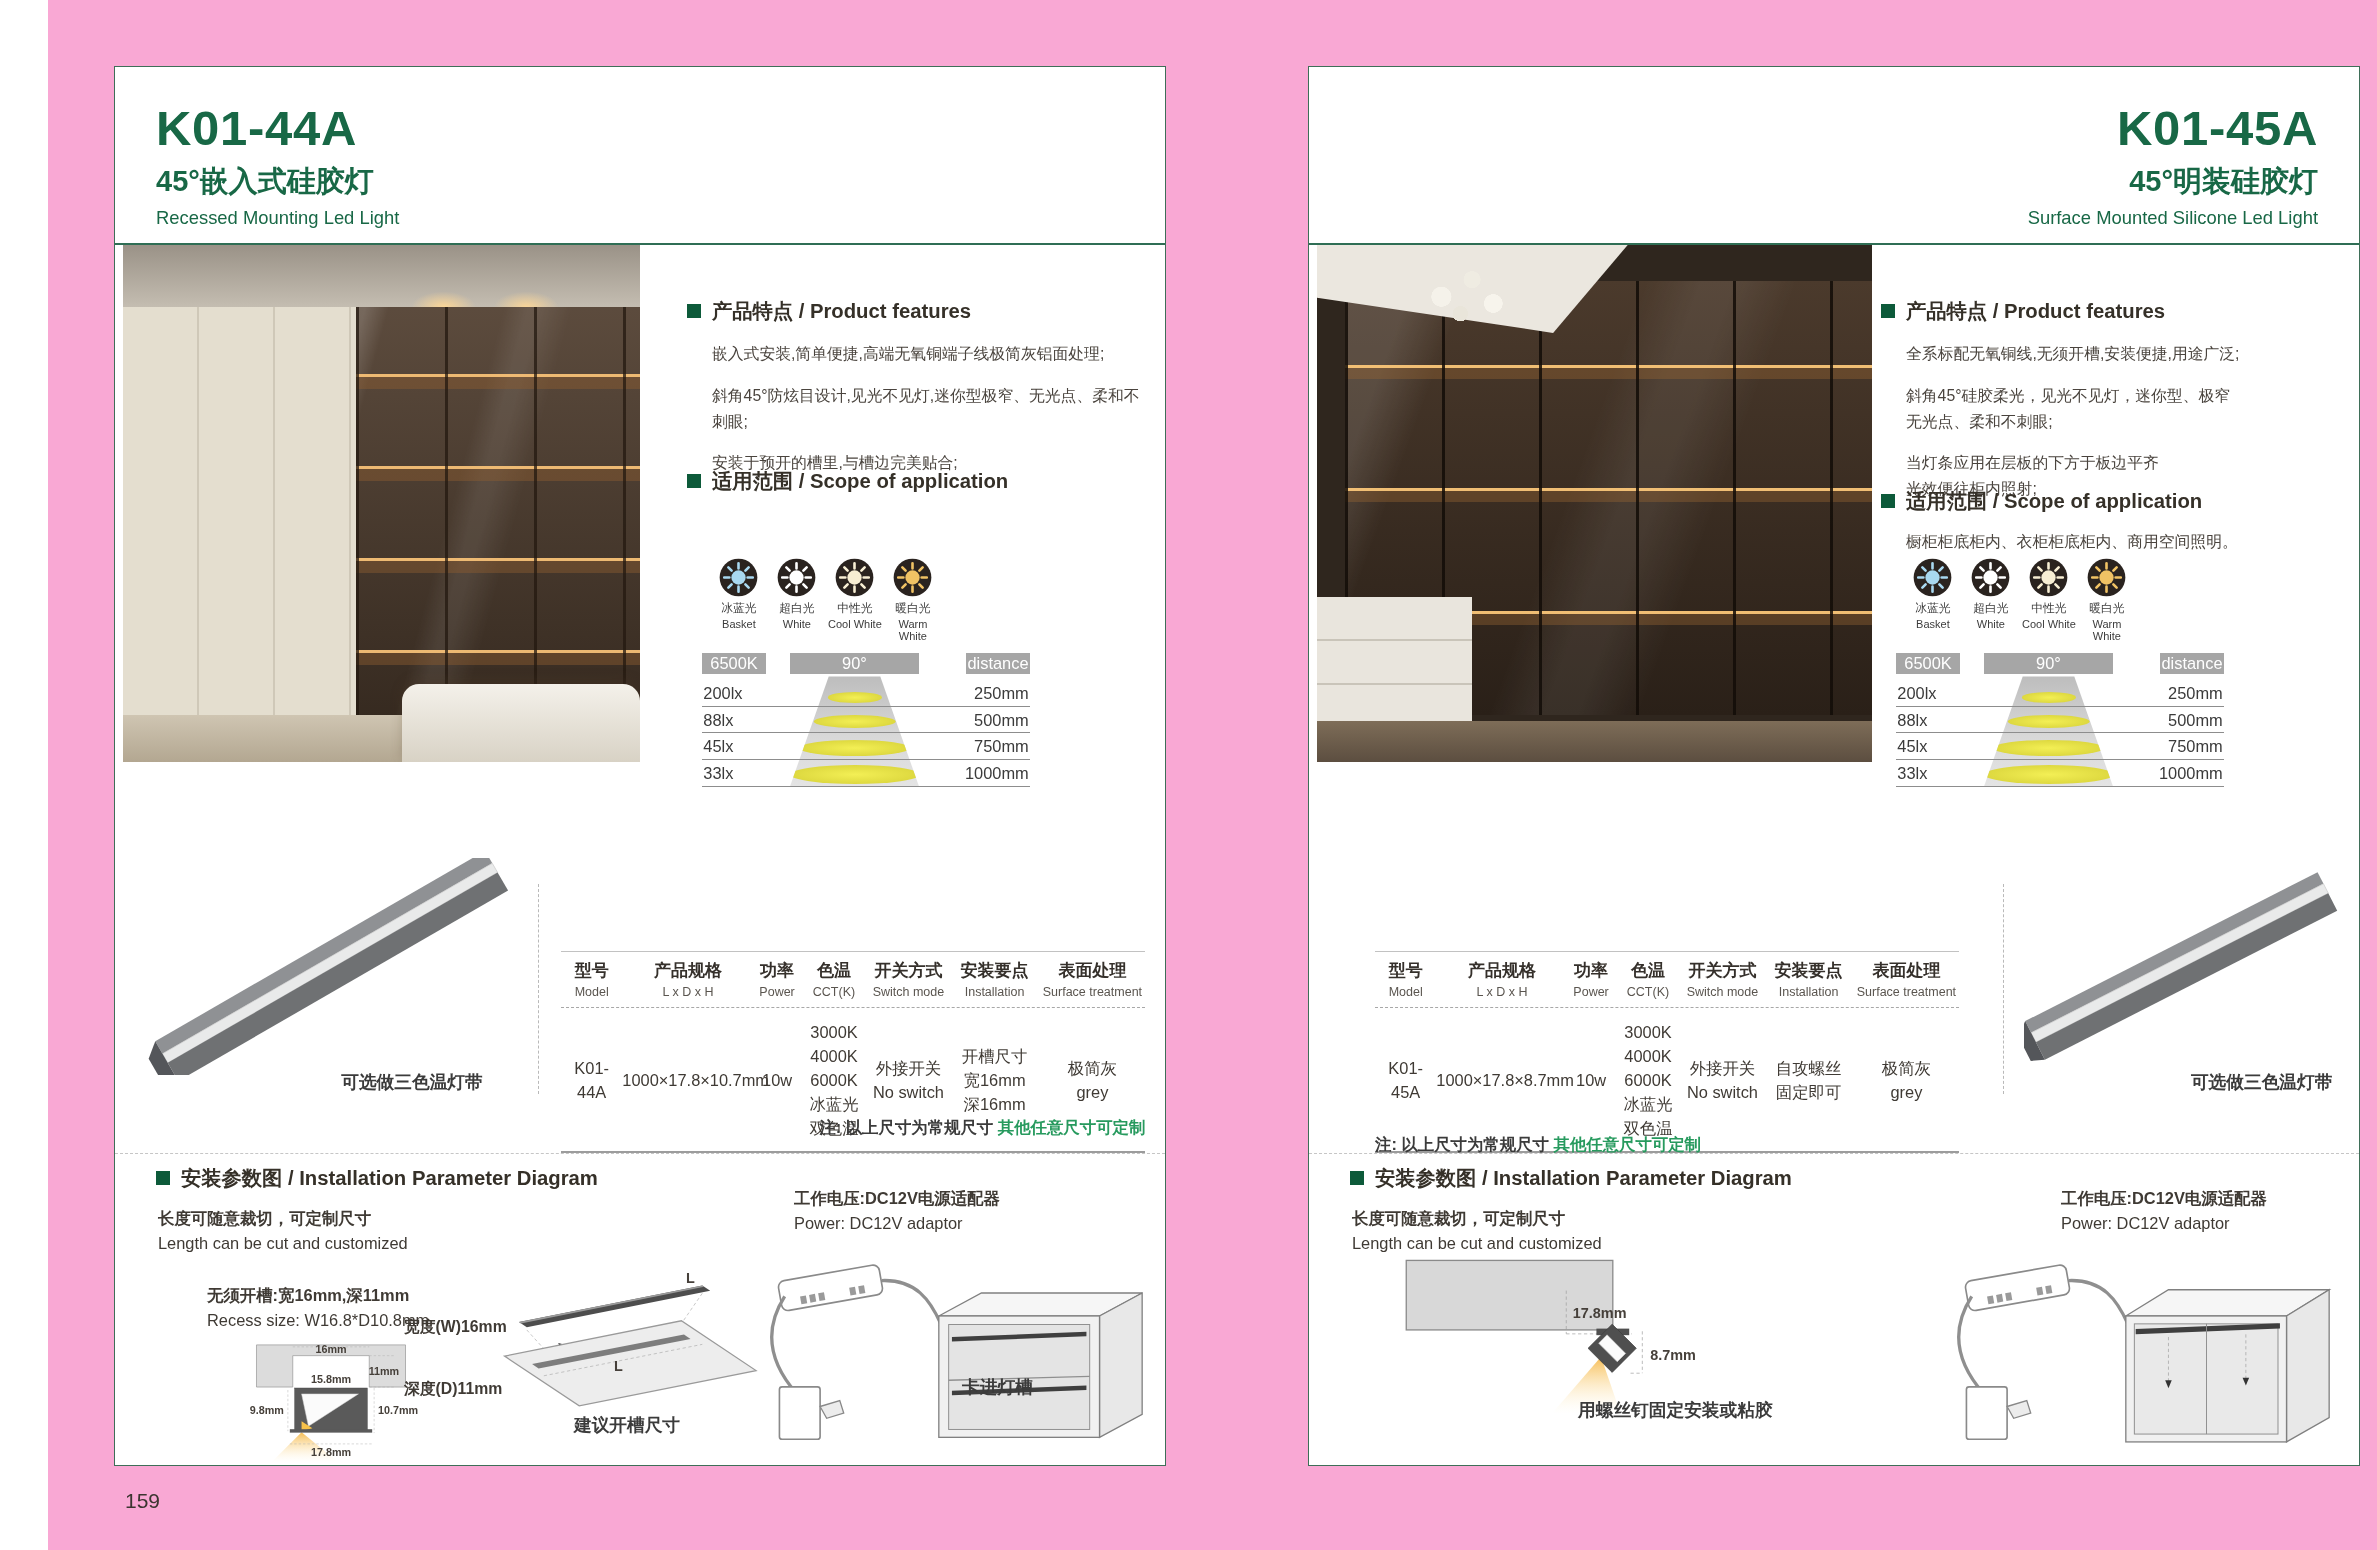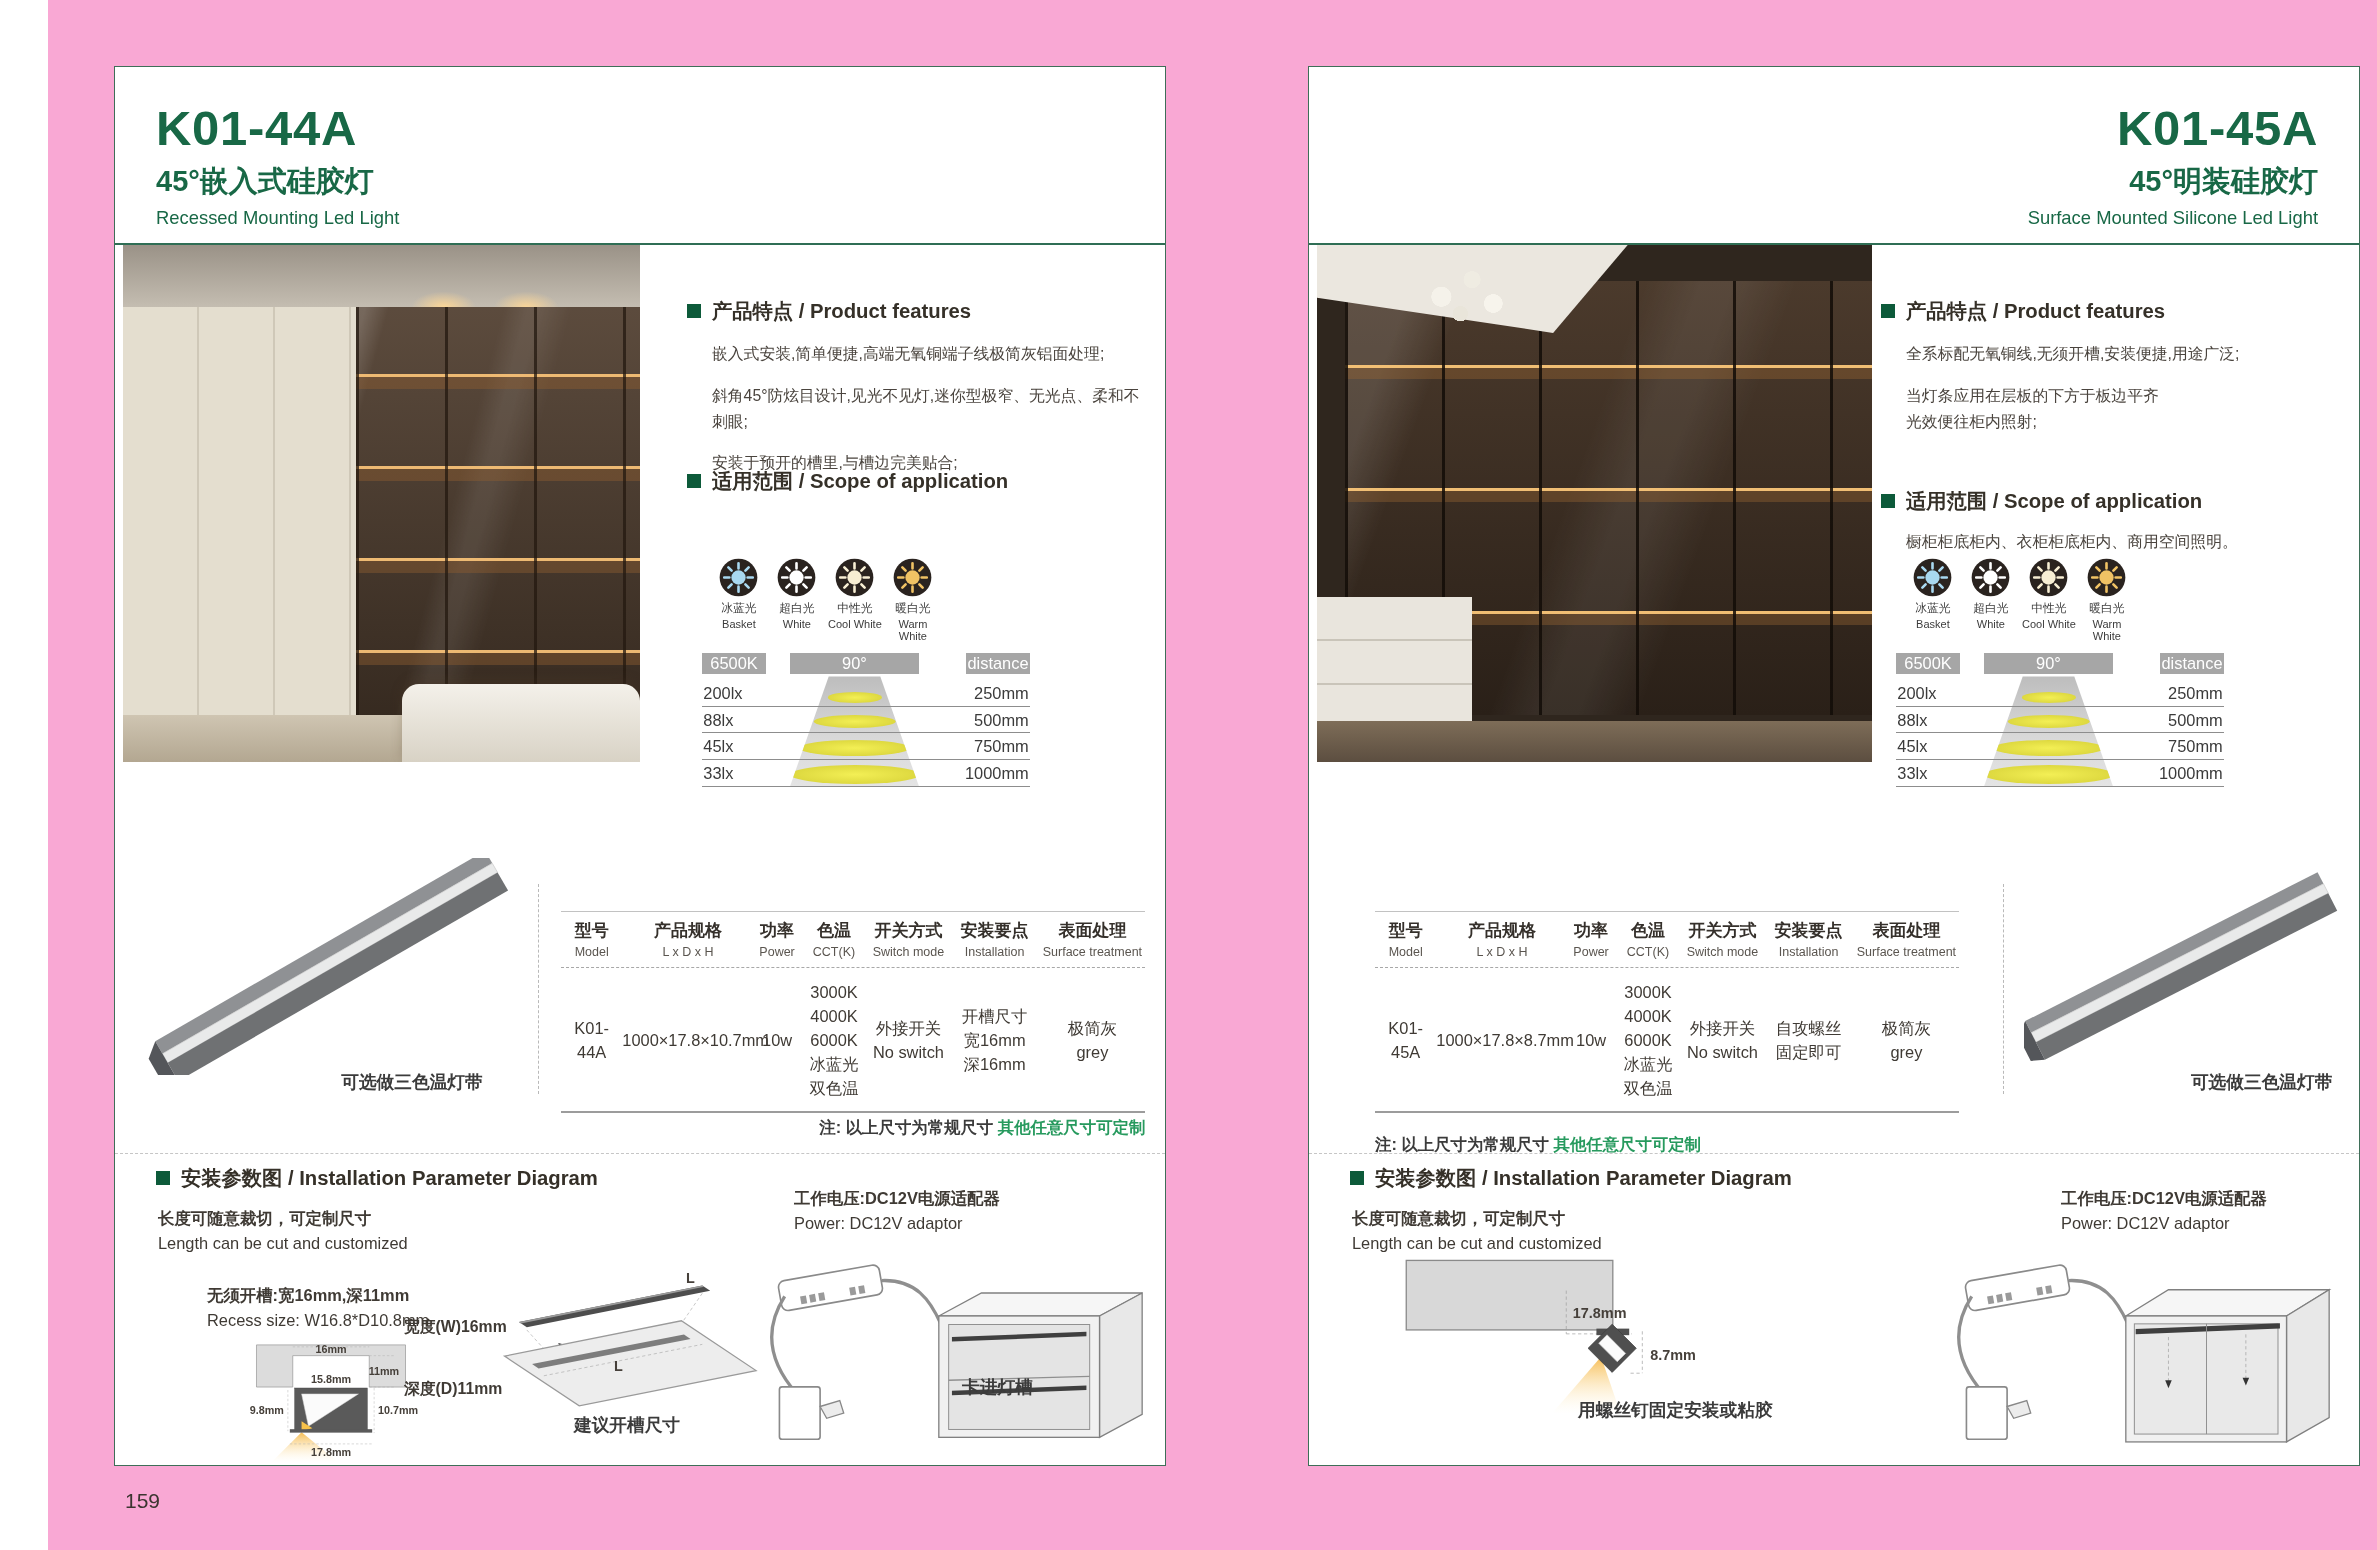--- a/index.html
+++ b/index.html
@@ -72,21 +72,21 @@
   .cone i{position:absolute;left:50%;transform:translateX(-50%);border-radius:50%;
     background:radial-gradient(closest-side,#f3ef55,#ddd83f);filter:blur(0.7px);}
   .brow{position:relative;height:25.6px;border-bottom:1.3px solid #8d8d8d;font-size:16.4px;color:#3b3b3b;}
   .brow:first-of-type{border-top:1.3px solid #8d8d8d;}
   .lux{position:absolute;left:1.3px;top:3.9px;} .dist{position:absolute;right:1.3px;top:3.9px;}
 
   
   .profile-img{position:absolute;top:791px;height:236px;}
   .profile-cap{position:absolute;bottom:0;font-size:17.7px;font-weight:bold;color:#3b3b3b;}
   .vsep{position:absolute;top:817px;height:210px;border-left:1.3px dashed #b9b9b9;}
-  .spec{position:absolute;top:844px;width:584px;}
+  .spec{position:absolute;top:884px;width:584px;}
   .spec-head{display:grid;grid-template-columns:10.5% 22.5% 8% 11.5% 14% 15.5% 18%;border-top:1.3px solid #c2c2c2;border-bottom:1.3px dashed #a8a8a8;padding:6.6px 0 7.9px;}
   .th{text-align:center;}
   .th .zh{font-size:17px;font-weight:bold;color:#35302b;}
   .th .en{font-size:12.5px;color:#5a554f;margin-top:3.3px;}
   .spec-row{display:grid;grid-template-columns:10.5% 22.5% 8% 11.5% 14% 15.5% 18%;align-items:center;padding:11.8px 0;border-bottom:2.6px solid #9c9c9c;}
   .td{font-size:16.4px;color:#3f3a34;white-space:pre-line;text-align:center;line-height:24px;}
   .note{position:absolute;font-size:16.4px;font-weight:bold;color:#3b3b3b;}
   .note-hl{color:#279a5e;}
   .hsep{position:absolute;left:0;right:0;top:1086px;border-top:1.3px dashed #c6c6c6;}
 
@@ -393,20 +393,22 @@
       <div class="ph2-island"></div>
       <div class="ph2-floor"></div>
     </div>
 
     <div class="features">
       <div class="sec-head">
         <span class="bullet"></span>
         <span>产品特点 / Product features</span>
       </div>
       <div class="para">全系标配无氧铜线,无须开槽,安装便捷,用途广泛;</div>
+      <div class="para">斜角45°硅胶柔光，见光不见灯，迷你型、极窄
+无光点、柔和不刺眼;</div>
       <div class="para">当灯条应用在层板的下方于板边平齐
 光效便往柜内照射;</div>
     </div>
 
     <div class="scope" style="top:420px;">
       <div class="sec-head">
         <span class="bullet"></span>
         <span>适用范围 / Scope of application</span>
       </div>
       <div class="para">橱柜柜底柜内、衣柜柜底柜内、商用空间照明。</div>

